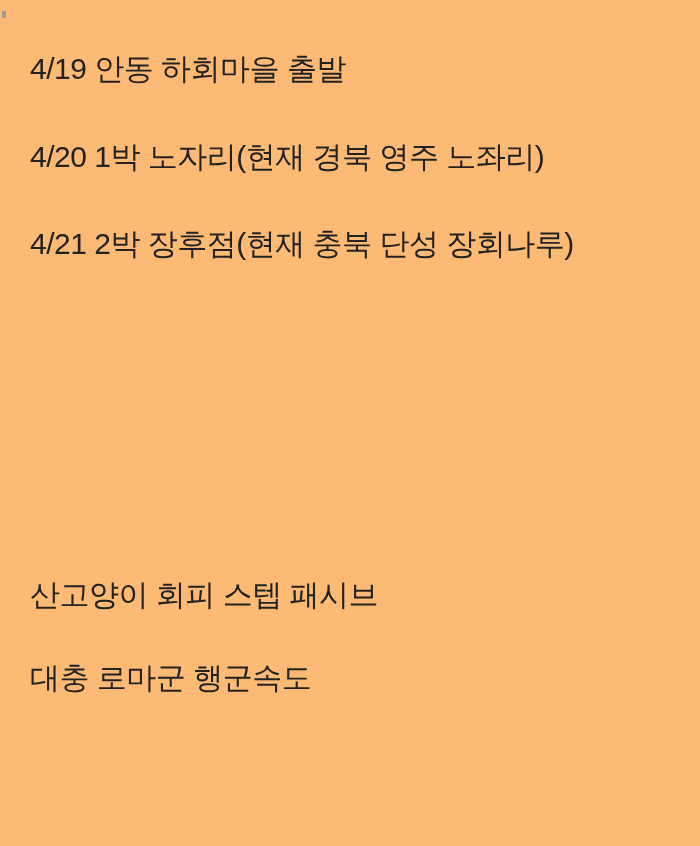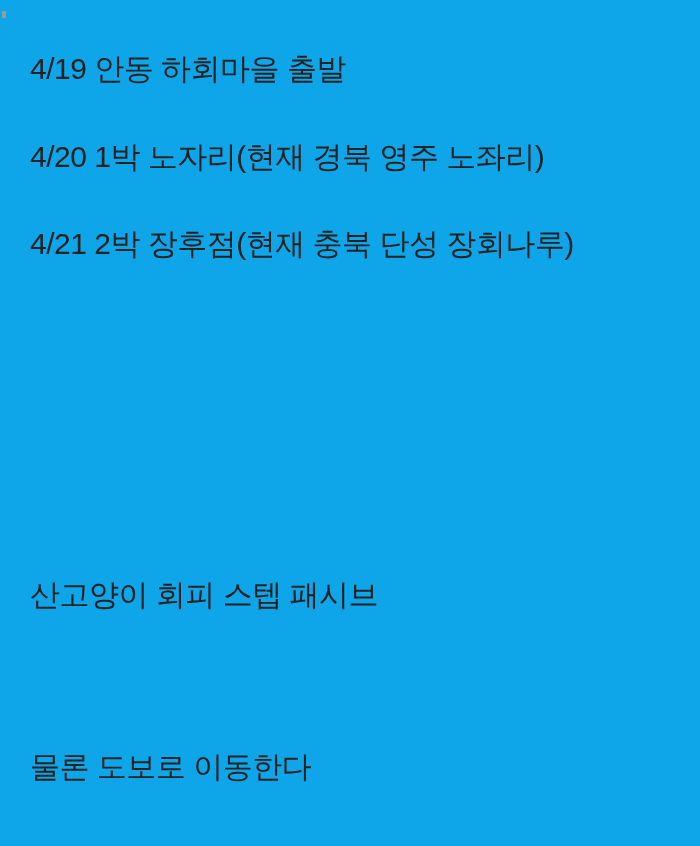--- a/index.html
+++ b/index.html
@@ -10,21 +10,21 @@
     width: 700px;
     height: 846px;
     background: #fcfcfc;
     font-family: "Liberation Sans", "DejaVu Sans", sans-serif;
     overflow: hidden;
   }
   .page {
     position: relative;
     width: 700px;
     height: 846px;
-    background: #0ea5e9;
+    background: #fdba74;
   }
   .text-line {
     position: absolute;
     left: 30px;
     right: 20px;
     font-size: 30px;
     line-height: 34px;
     font-weight: 400;
     color: #222222;
     letter-spacing: -0.5px;
@@ -53,14 +53,14 @@
 <body>
 
 <div class="page">
   <span class="speck"></span>
 
   <div class="text-line line-0">4/19 안동 하회마을 출발</div>
   <div class="text-line line-1">4/20 1박 노자리(현재 경북 영주 노좌리)</div>
   <div class="text-line line-2">4/21 2박 장후점(현재 충북 단성 장회나루)</div>
 
   <div class="text-line line-6">산고양이 회피 스텝 패시브</div>
-  <div class="text-line line-8">물론 도보로 이동한다</div>
+  <div class="text-line line-7">대충 로마군 행군속도</div>
 </div>
 
 </body></html>

